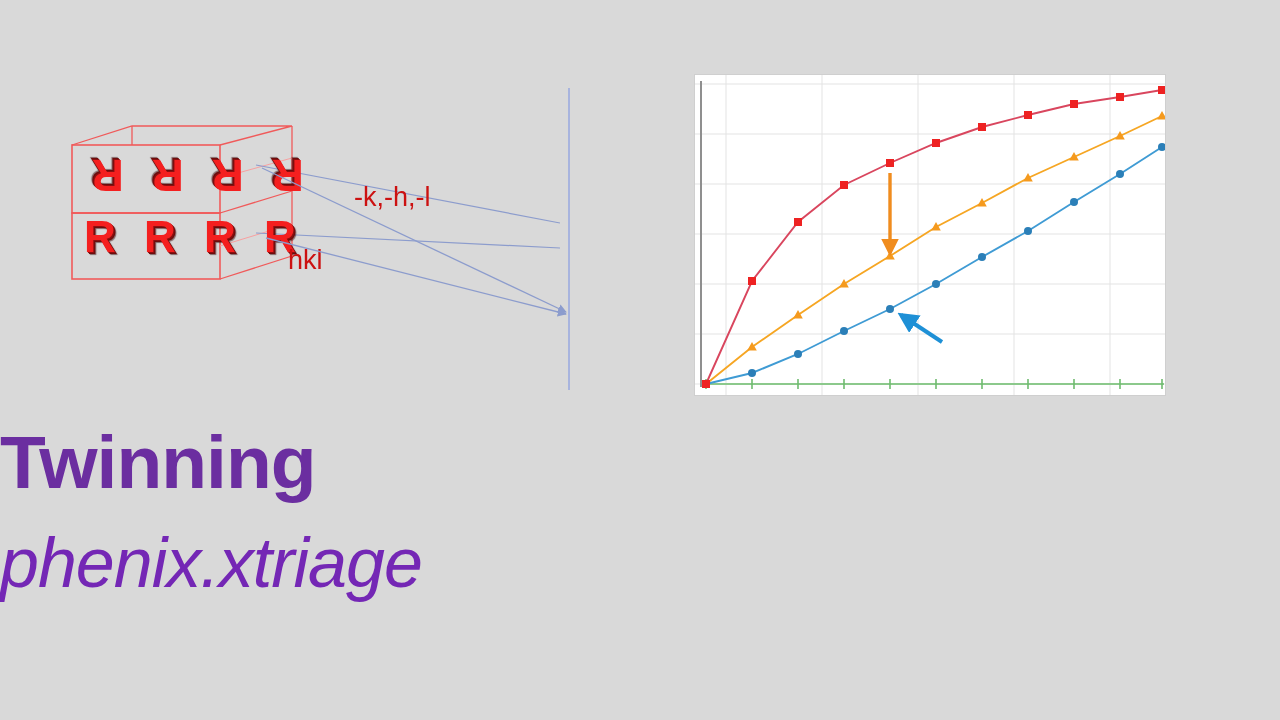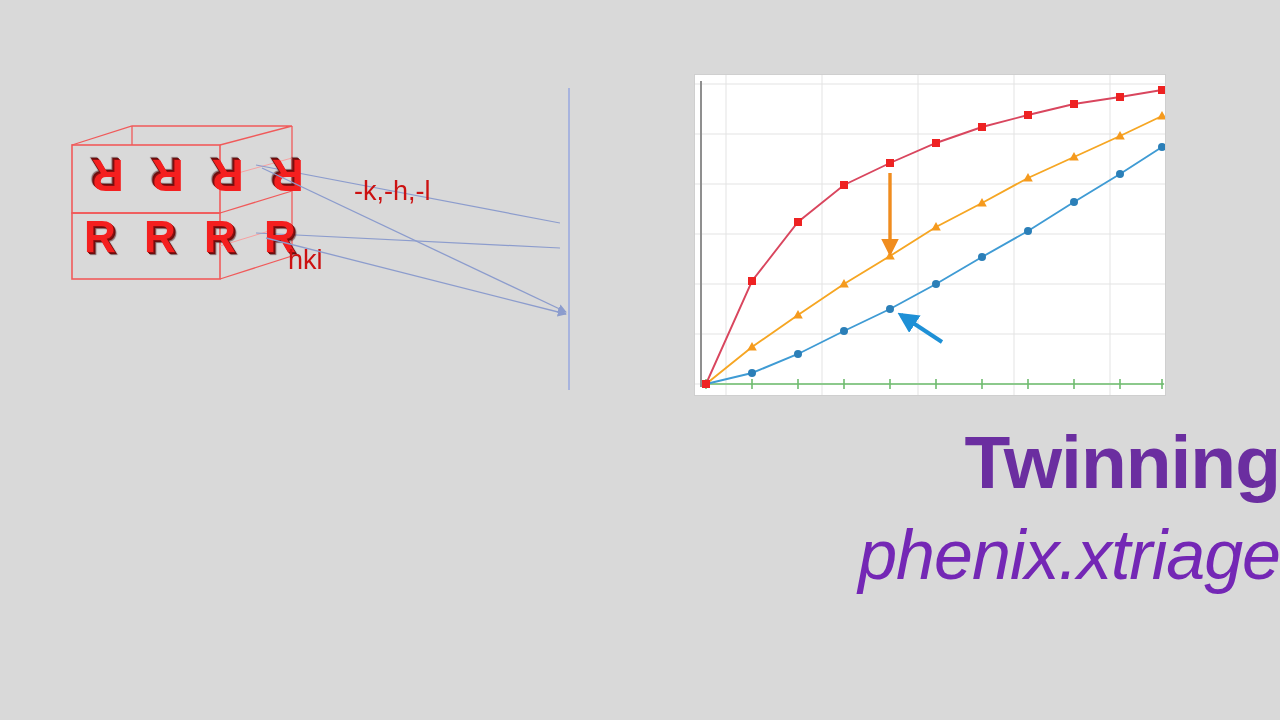--- a/index.html
+++ b/index.html
@@ -61,45 +61,45 @@
     font-size: 44px;
   }
   .lattice-label {
     position: absolute;
     color: #cc1111;
     font-size: 27px;
     font-family: "Liberation Sans", sans-serif;
     white-space: nowrap;
   }
   #label-hkl { left: 228px; top: 125px; }
-  #label-minus-khl { left: 294px; top: 56px; text-align: right; }
+  #label-minus-khl { left: 294px; top: 62px; text-align: right; }
 
   
   #title-block {
     position: absolute;
     left: 0;
     top: 424px;
     width: 1280px;
-    text-align: right;
+    text-align: left;
   }
   #page-title {
     color: #6b2ea0;
     font-size: 75px;
     font-weight: bold;
     line-height: 1.02;
     letter-spacing: -1px;
     font-family: "Liberation Sans", sans-serif;
   }
   #page-subtitle {
     color: #7427b5;
     font-size: 70px;
     font-style: italic;
     font-weight: normal;
     line-height: 1.1;
-    margin-top: 16px;
+    margin-top: 24px;
     letter-spacing: -1px;
     font-family: "Liberation Sans", sans-serif;
   }
 
   
   #chart-panel {
     position: absolute;
     left: 694px;
     top: 74px;
     width: 472px;

